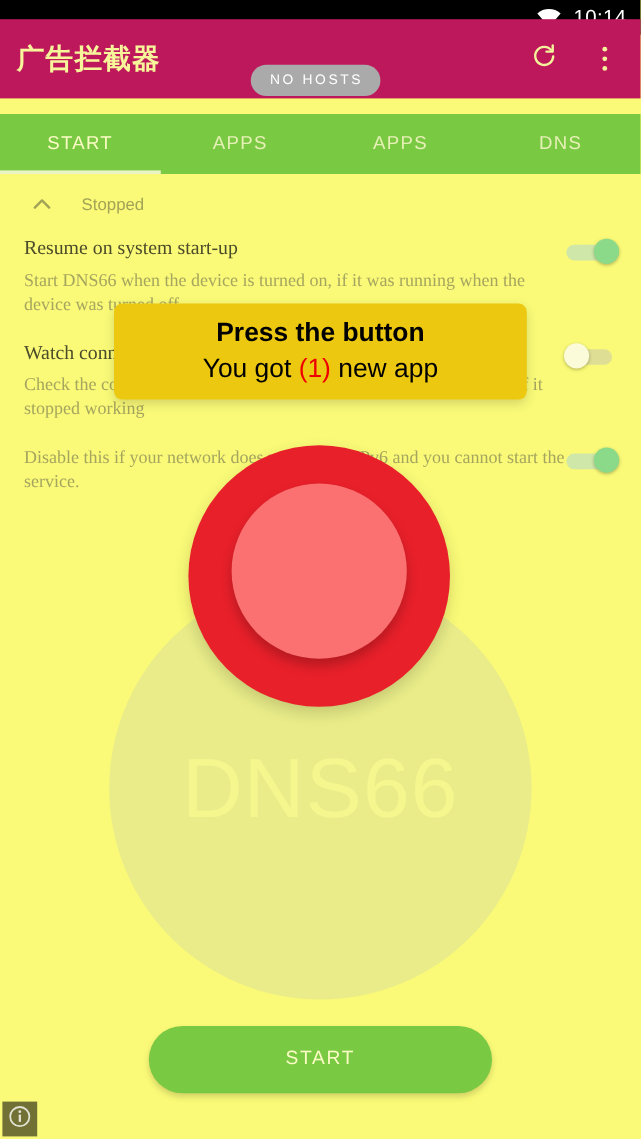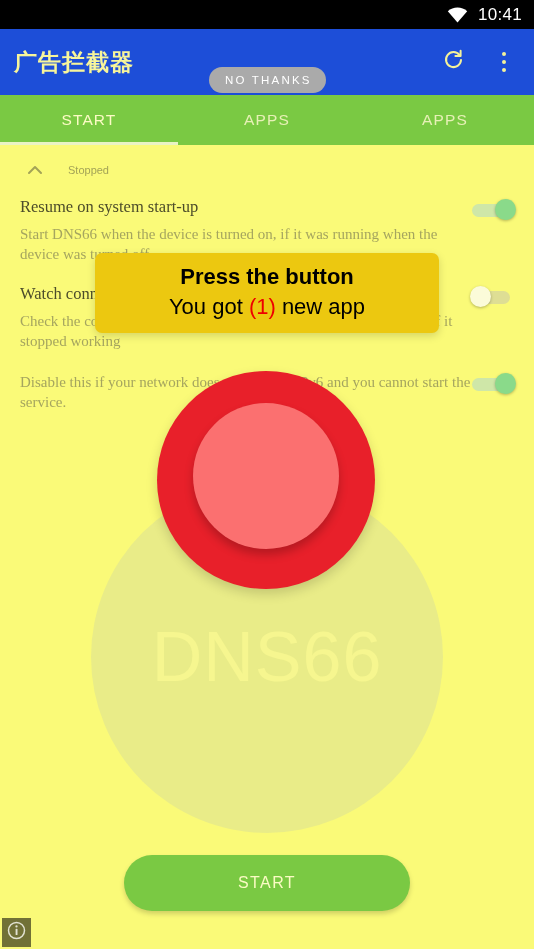--- a/index.html
+++ b/index.html
@@ -25,23 +25,23 @@
     padding-right:12px;
   }
   .sb-wifi{ margin-right:10px; display:flex; align-items:center; }
   .sb-time{
     color:#fff; font-size:17px; letter-spacing:.3px;
     font-family:"Liberation Sans", sans-serif;
   }
 
   
   .appbar{
-    position:absolute; left:0; top:29px;
+    position:absolute; left:0; top:16px;
     width:534px; height:66px;
-    background:#1d4ed8;
+    background:#be185d;
     display:flex; align-items:center;
   }
   .app-title{
     color:#f7f59a; font-size:23px; font-weight:bold;
     margin-left:14px; letter-spacing:1px;
     white-space:nowrap;
   }
   .nothanks{
     position:absolute; left:209px; top:38px;
     background:#aaaaaa; color:#ffffff;
@@ -85,21 +85,21 @@
     width:534px; height:804px;
     background:#fafa78;
     overflow:hidden;
   }
 
   .status-row{
     display:flex; align-items:center;
     padding:14px 0 10px 24px;
   }
   .chev{ width:22px; height:22px; margin-right:22px; }
-  .status-text{ color:#a3a357; font-size:11px;text-align:center; }
+  .status-text{ color:#a3a357; font-size:14px;text-align:center; }
 
   .setting{ padding:0 20px 0 20px; position:relative;font-family:Liberation Serif, serif; }
   .setting-title{
     color:#4c4c2a; font-size:16.5px; padding-top:6px;
   }
   .setting-desc{
     color:#a5a55f; font-size:15px; line-height:20px;
     padding-top:7px; padding-right:34px;
   }
   .switch{
@@ -192,26 +192,26 @@
 <body>
 
 <div id="screen">
 
   <div class="statusbar">
     <span class="sb-wifi">
       <svg width="21" height="16" viewBox="0 0 21 16">
         <path d="M10.5 15.5 L0.8 4.2 A14.6 14.6 0 0 1 20.2 4.2 Z" fill="#ffffff"></path>
       </svg>
     </span>
-    <span class="sb-time">10:41</span>
+    <span class="sb-time">10:14</span>
   </div>
 
   <div class="appbar">
     <div class="app-title">广告拦截器</div>
-    <div class="nothanks">NO THANKS</div>
+    <div class="nothanks">NO HOSTS</div>
     <div class="appbar-actions">
       <div class="icon-btn">
         <span>
           <svg width="24" height="24" viewBox="0 0 24 24">
             <path d="M17.6 7.2 A7.5 7.5 0 1 0 19 12" fill="none" stroke="#f4f29a" stroke-width="2" stroke-linecap="round"></path>
             <path d="M18.6 2.8 L18.6 8.0 L13.4 8.0" fill="none" stroke="#f4f29a" stroke-width="2" stroke-linecap="round" stroke-linejoin="round"></path>
           </svg>
         </span>
       </div>
       <div class="icon-btn">
@@ -221,20 +221,21 @@
             <i class="dot"></i>
         </span>
       </div>
     </div>
   </div>
 
   <div class="tabs">
     <div class="tab active">START</div>
     <div class="tab">APPS</div>
     <div class="tab">APPS</div>
+    <div class="tab">DNS</div>
   </div>
 
   <div class="content">
 
     <div class="status-row">
       <span class="chev">
         <svg width="22" height="22" viewBox="0 0 22 22">
           <path d="M5 14 L11 8 L17 14" fill="none" stroke="#a3a357" stroke-width="2" stroke-linecap="round" stroke-linejoin="round"></path>
         </svg>
       </span>

